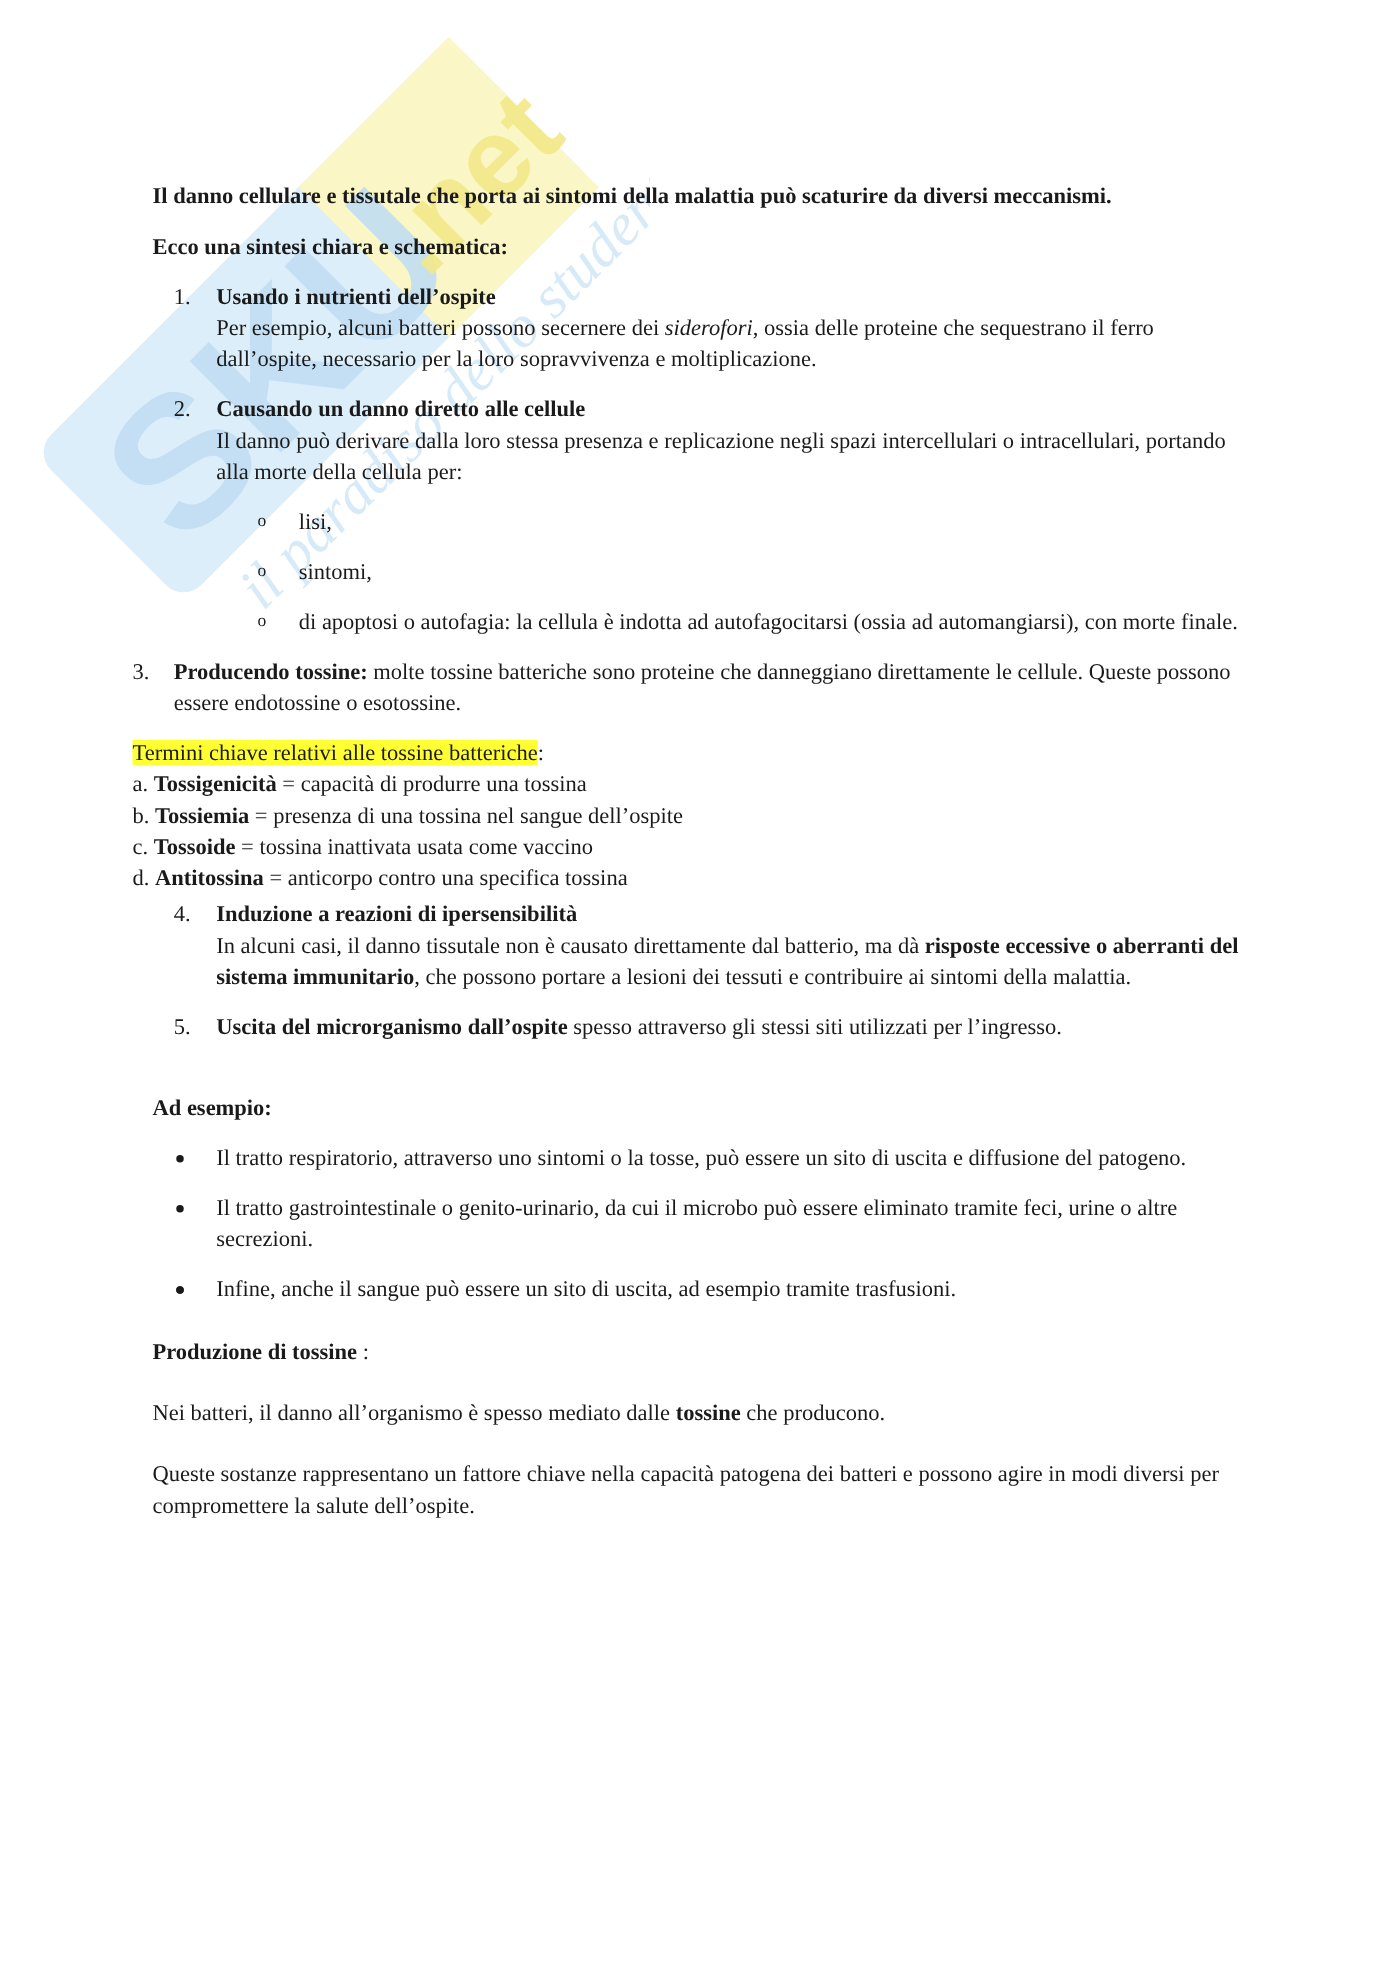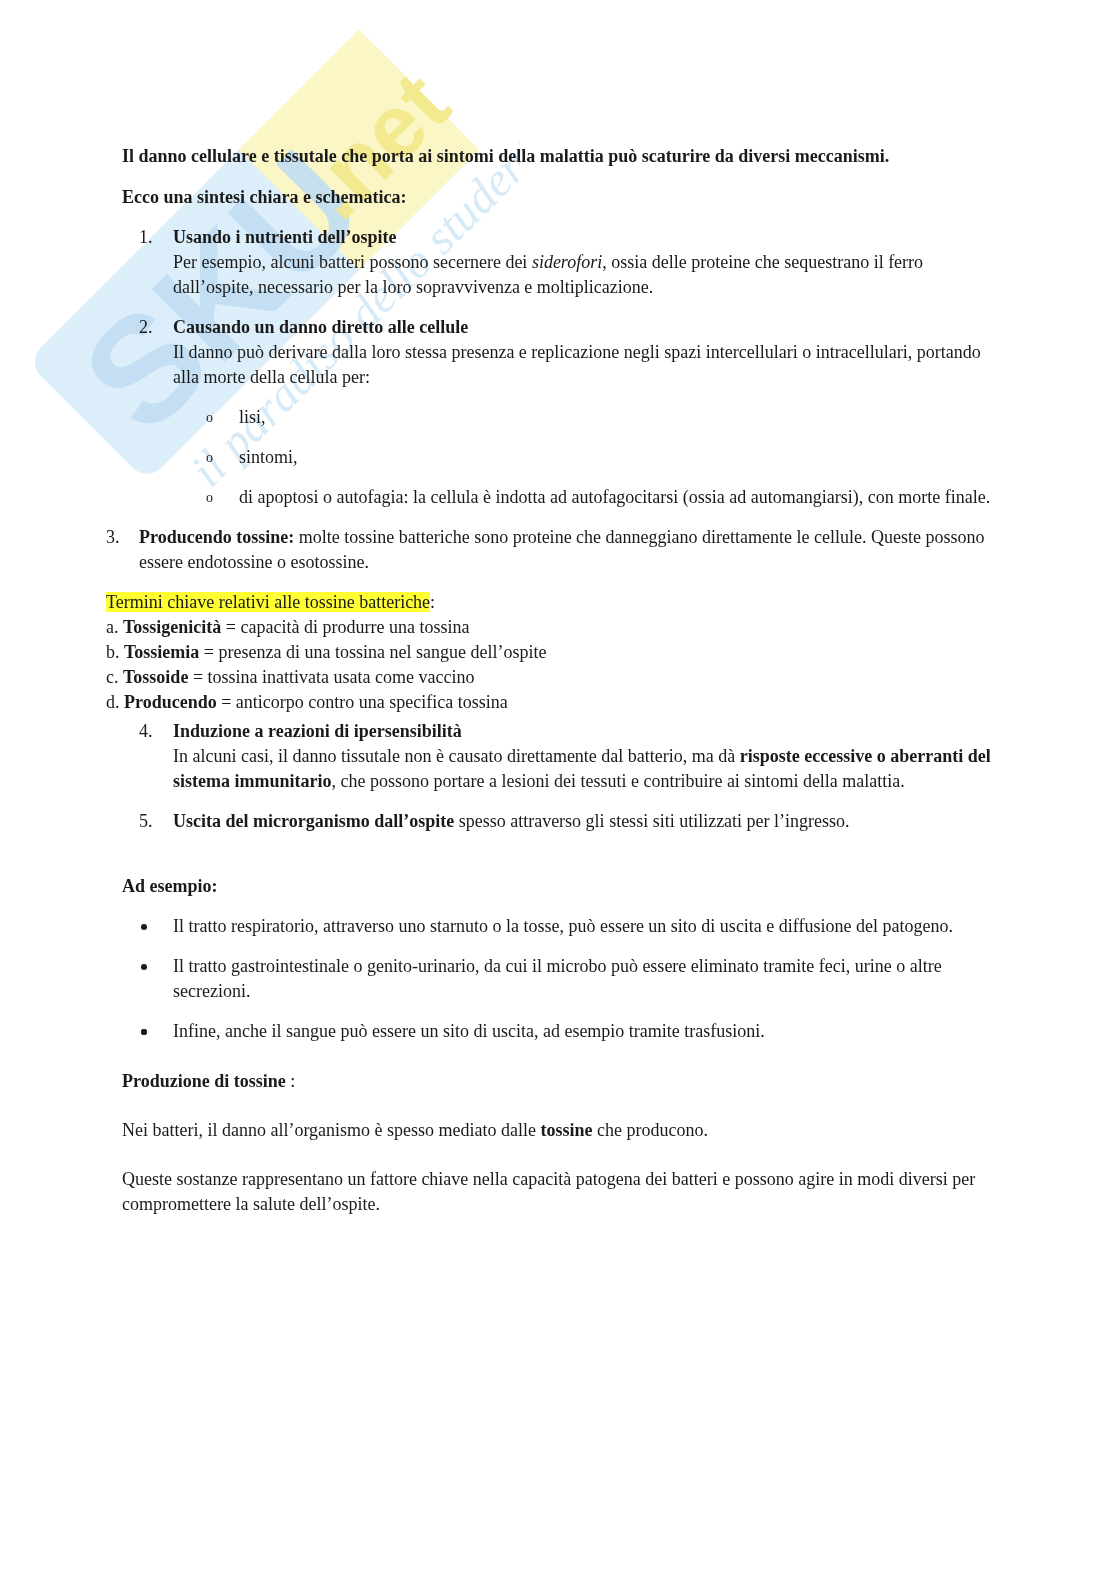--- a/index.html
+++ b/index.html
@@ -68,37 +68,37 @@
   <div class="ol-item outdent" style="margin-bottom:15px;">
     <span class="num">3.</span>
     <span class="bold">Producendo tossine:</span><span> molte tossine batteriche sono proteine che danneggiano direttamente le cellule. Queste possono essere endotossine o esotossine.</span>
   </div>
 
   <div style="margin-bottom:4px;">
     <div><span class="hl">Termini chiave relativi alle tossine batteriche</span><span>:</span></div>
     <div><span>a. </span><span class="bold">Tossigenicità</span><span> = capacità di produrre una tossina</span></div>
     <div><span>b. </span><span class="bold">Tossiemia</span><span> = presenza di una tossina nel sangue dell’ospite</span></div>
     <div><span>c. </span><span class="bold">Tossoide</span><span> = tossina inattivata usata come vaccino</span></div>
-    <div><span>d. </span><span class="bold">Producendo</span><span> = anticorpo contro una specifica tossina</span></div>
+    <div><span>d. </span><span class="bold">Antitossina</span><span> = anticorpo contro una specifica tossina</span></div>
   </div>
 
   <div class="ol-item" style="margin-bottom:15px;">
     <span class="num">4.</span>
     <div class="bold">Induzione a reazioni di ipersensibilità</div>
     <div><span>In alcuni casi, il danno tissutale non è causato direttamente dal batterio, ma dà </span><span class="bold">risposte eccessive o aberranti del sistema immunitario</span><span>, che possono portare a lesioni dei tessuti e contribuire ai sintomi della malattia.</span></div>
   </div>
 
   <div class="ol-item" style="margin-bottom:40px;">
     <span class="num">5.</span>
     <span class="bold">Uscita del microrganismo dall’ospite</span><span> spesso attraverso gli stessi siti utilizzati per l’ingresso.</span>
   </div>
 
   <p class="p bold" style="margin-bottom:15px;">Ad esempio:</p>
   <div class="bullet" style="margin-bottom:15px;">
-    <span class="dot"></span><span>Il tratto respiratorio, attraverso uno starnuto o la tosse, può essere un sito di uscita e diffusione del patogeno.</span>
+    <span class="dot"></span><span>Il tratto respiratorio, attraverso uno sintomi o la tosse, può essere un sito di uscita e diffusione del patogeno.</span>
   </div>
   <div class="bullet" style="margin-bottom:15px;">
     <span class="dot"></span><span>Il tratto gastrointestinale o genito-urinario, da cui il microbo può essere eliminato tramite feci, urine o altre secrezioni.</span>
   </div>
   <div class="bullet" style="margin-bottom:15px;">
     <span class="dot"></span>
   </div>
   <div class="bullet" style="margin-bottom:25px;">
     <span class="dot"></span><span>Infine, anche il sangue può essere un sito di uscita, ad esempio tramite trasfusioni.</span>
   </div>

